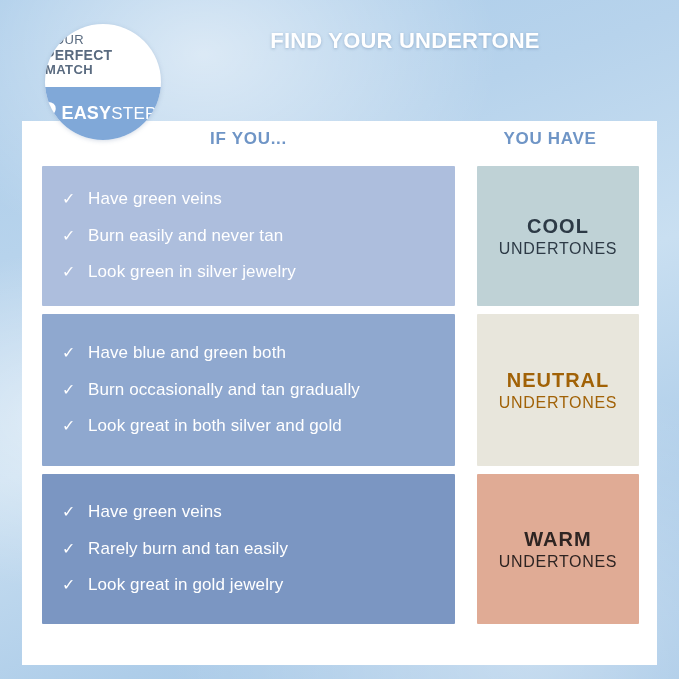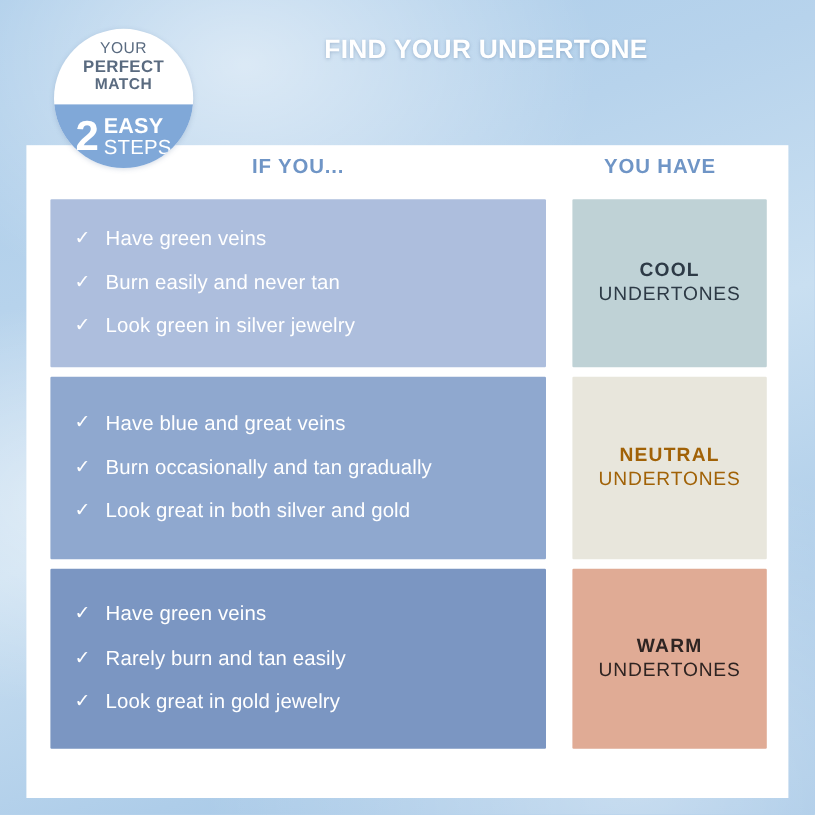--- a/index.html
+++ b/index.html
@@ -64,21 +64,21 @@
     box-shadow: 0 1px 4px rgba(90,120,160,0.25);
     z-index: 5;
   }
   .badge-top {
     position: absolute;
     left: 0; top: 0;
     width: 100%;
     height: 63px;
     display: flex;
     flex-direction: column;
-    align-items: center;
+    align-items: flex-start;
     justify-content: center;
     color: #5a6b80;
     line-height: 1.12;
   }
   .badge-l1 { font-size: 13px; letter-spacing: 0.4px; }
   .badge-l2 { font-size: 14px; font-weight: bold; letter-spacing: 0.3px; }
   .badge-l3 { font-size: 13px; letter-spacing: 0.4px; font-weight: bold; }
   .badge-bottom {
     position: absolute;
     left: 0; top: 63px;
@@ -91,23 +91,24 @@
     color: #ffffff;
   }
   .badge-num {
     font-size: 35px;
     font-weight: bold;
     line-height: 1;
     margin-right: 4px;
   }
   .badge-steps {
     display: flex;
-    flex-direction: column;
+    flex-direction: row;
     line-height: 1.02;
     text-align: left;
+    align-items: flex-end;
   }
   .badge-easy { font-size: 18px; font-weight: bold; letter-spacing: 0.2px; }
   .badge-stepstxt { font-size: 17px; letter-spacing: 0.2px; }
 
   
   .card {
     position: absolute;
     left: 22px;
     top: 121px;
     width: 635px;
@@ -190,21 +191,21 @@
     align-items: center;
     justify-content: center;
     text-align: center;
     border-radius: 1px;
   }
   .row-1 .swatch { height: 140px; background: #bfd2d6; }
   .row-2 .swatch { height: 152px; background: #e8e6dc; }
   .row-3 .swatch { height: 150px; background: #e0ab95; }
 
   .swatch-name {
-    font-size: 16px;
+    font-size: 20px;
     font-weight: bold;
     letter-spacing: 1.0px;
     line-height: 1.25;
   }
   .swatch-sub {
     font-size: 16px;
     letter-spacing: 0.7px;
     line-height: 1.25;
   }
   .row-1 .swatch-name, .row-1 .swatch-sub { color: #2d3a46; }
@@ -262,21 +263,21 @@
         <div class="swatch">
           <div class="swatch-name">COOL</div>
           <div class="swatch-sub">UNDERTONES</div>
         </div>
       </div>
 
       <div class="row row-2">
         <div class="traits">
           <div class="trait">
             <span class="check">✓</span>
-            <span class="trait-text">Have blue and great veins</span>
+            <span class="trait-text">Have blue and green both</span>
           </div>
           <div class="trait">
             <span class="check">✓</span>
             <span class="trait-text">Burn occasionally and tan gradually</span>
           </div>
           <div class="trait">
             <span class="check">✓</span>
             <span class="trait-text">Look great in both silver and gold</span>
           </div>
         </div>

